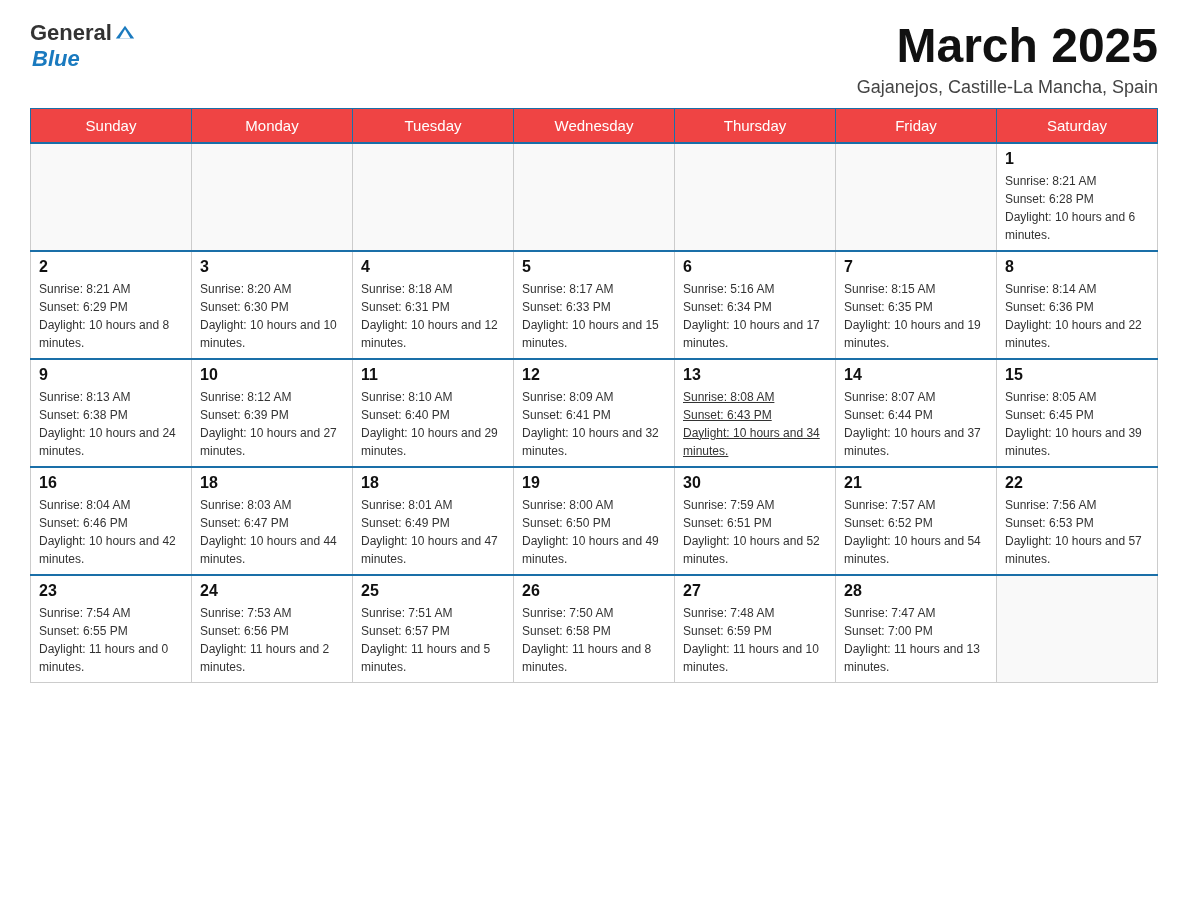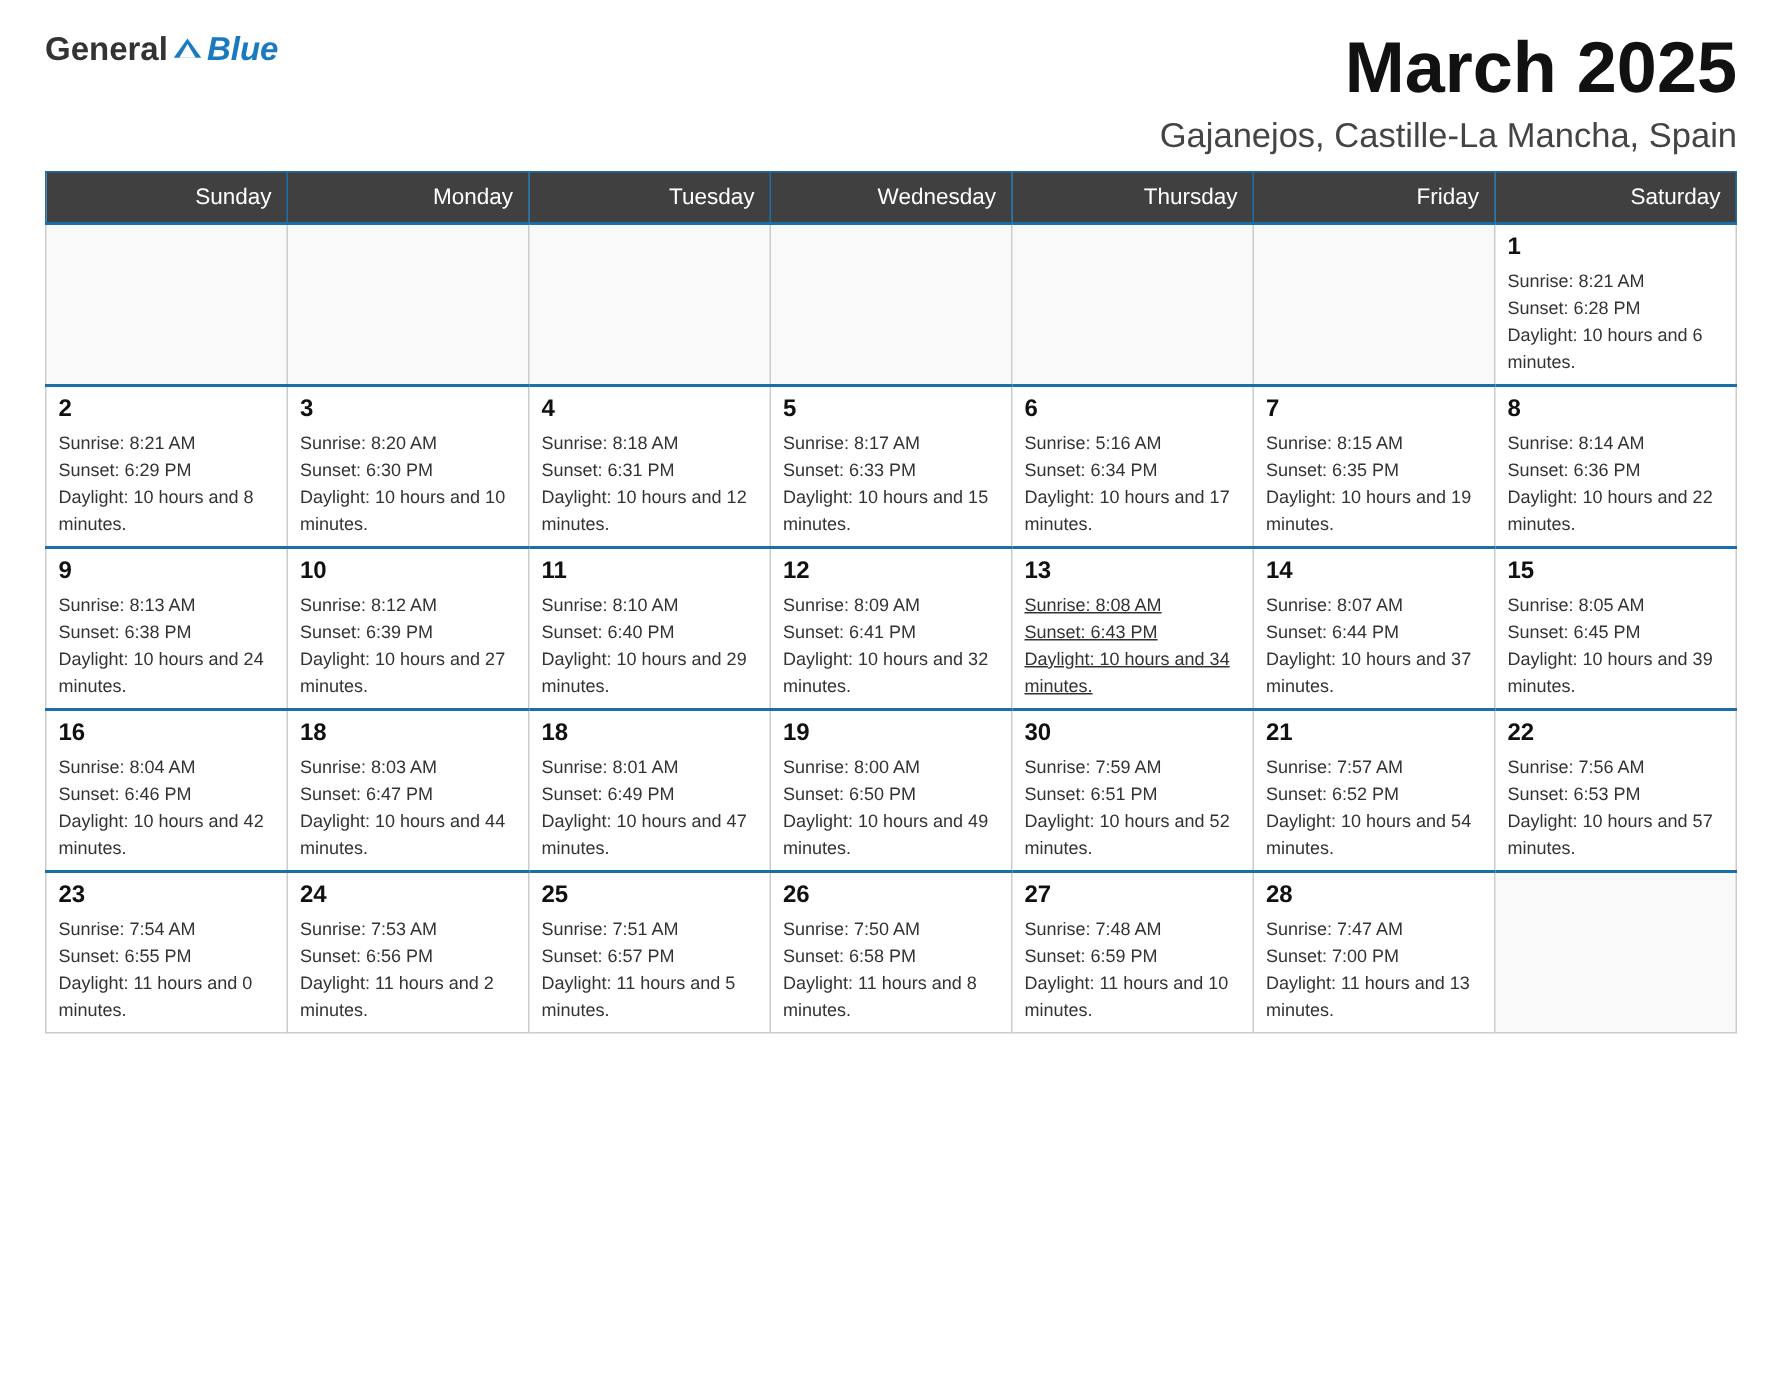--- a/index.html
+++ b/index.html
@@ -29,36 +29,36 @@
     .title-block {
       text-align: right;
     }
     .month-title {
       font-size: 48px;
       font-weight: bold;
       color: #111;
       line-height: 1.1;
     }
     .location-title {
-      font-size: 23px;
+      font-size: 18px;
       color: #444;
       margin-top: 4px;
     }
     .calendar {
       width: 100%;
       border-collapse: collapse;
       margin-top: 10px;
     }
     .calendar th {
-      background-color: #404040;
+      background-color: #ef4444;
       color: #fff;
       font-size: 15px;
       font-weight: normal;
       padding: 8px 10px;
-      text-align: right;
+      text-align: center;
       border: 1px solid #1a6fa8;
     }
     .calendar td {
       vertical-align: top;
       padding: 6px 8px;
       border: 1px solid #ccc;
       width: calc(100% / 7);
       min-height: 110px;
       font-size: 12px;
       color: #333;
@@ -77,20 +77,21 @@
     .day-info {
       font-size: 12px;
       color: #333;
       line-height: 1.5;
     }
     .week-row td {
       border-top: 2px solid #1a6fa8;
     }
     .logo-wrapper {
       display: flex;
+      flex-direction: column;
       align-items: flex-start;
     }
     .logo-line1 {
       display: flex;
       align-items: center;
     }
     .logo-line2 {
       font-size: 22px;
       font-weight: bold;
       color: #1a7abf;

